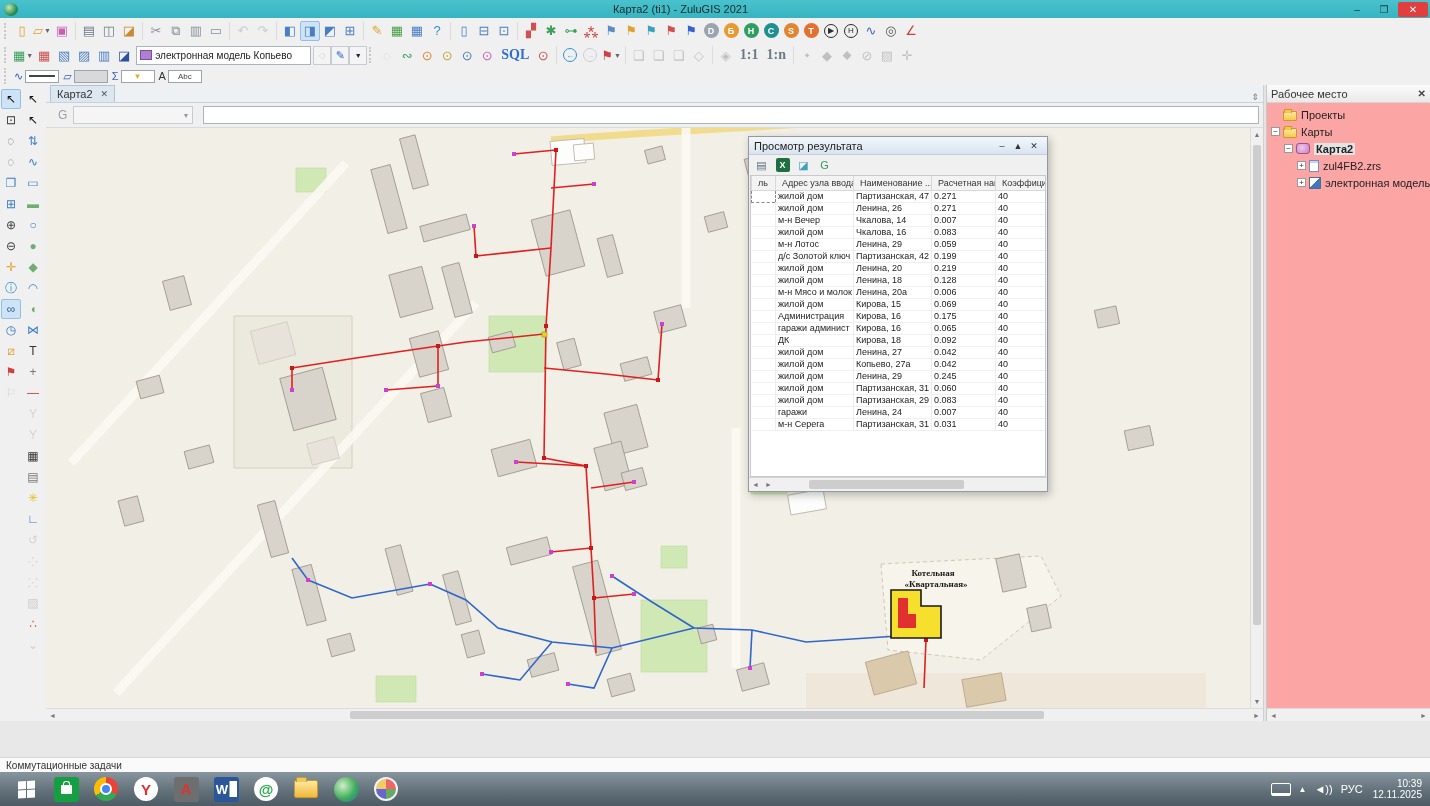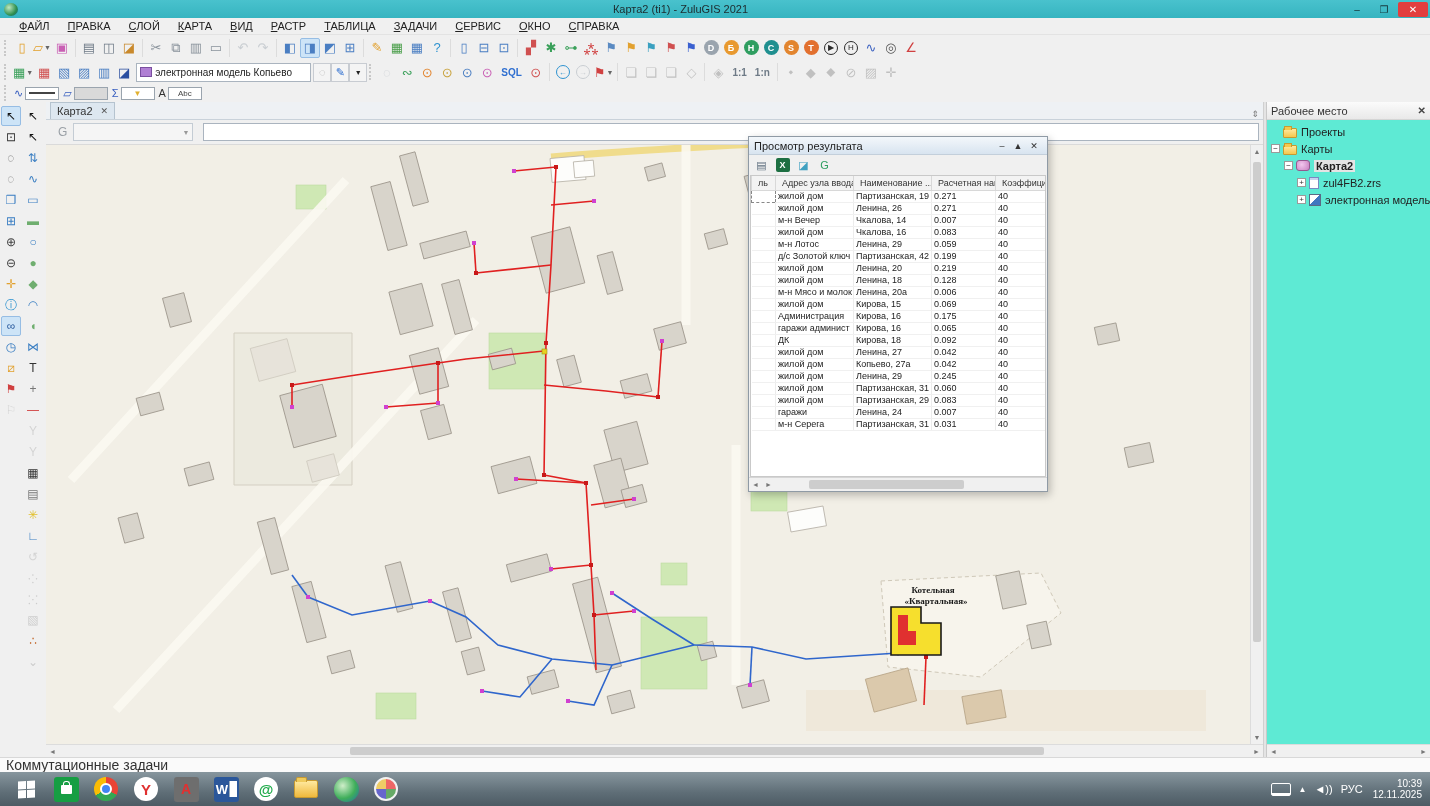--- a/index.html
+++ b/index.html
@@ -22,21 +22,21 @@
   .tbrow { background:#f0f0f0; display:flex; align-items:center; padding:1px 2px; flex:0 0 auto; }
   .tbrow1 { height:25px; } .tbrow2 { height:24px; } .tbrow3 { height:18px; }
   .grip { width:5px; height:16px; border-left:2px dotted #c8c8c8; margin:0 3px 0 2px; }
   .tb-sep { width:1px; height:18px; background:#dcdcdc; margin:0 3px; }
   .tb-btn { min-width:20px; height:20px; display:flex; align-items:center; justify-content:center; font-size:13px; border-radius:2px; border:1px solid transparent; cursor:default; }
   .tb-btn.act { background:#cde4f7; border-color:#96bde4; }
   .tb-btn.dis { opacity:.45; }
   .tb-btn .caret { font-size:7px; color:#666; margin-left:1px; }
   .tb-btn .badge { width:15px; height:15px; border-radius:50%; color:#fff; font-size:9px; font-weight:bold; display:flex; align-items:center; justify-content:center; }
   .tb-btn .ring { width:14px; height:14px; border:1.4px solid currentColor; border-radius:50%; font-size:8px; display:flex; align-items:center; justify-content:center; }
-  .tb-btn.wide { font-size:10px; font-weight:bold; padding:0 3px; }
+  .tb-btn.wide { font-size:14px; font-weight:bold; padding:0 3px;font-family:Liberation Serif, serif; }
   .combo { height:19px; background:#fff; border:1px solid #aab4bf; display:flex; align-items:center; width:175px; margin:0 2px; }
   .combo .c-ico { width:12px; height:10px; background:#b07fd4; border:1px solid #7a4fa0; margin:0 3px; }
   .combo .c-val { flex:1; font-size:10px; color:#222; white-space:nowrap; overflow:hidden; }
   .mini-btn { width:18px; height:19px; display:flex; align-items:center; justify-content:center; font-size:11px; border:1px solid #c8ccd2; background:#f4f4f4; }
   .style-btn { display:flex; align-items:center; margin:0 2px; height:16px; }
   .style-btn .sg { font-size:11px; margin-right:2px; }
   .style-btn .sbox { width:34px; height:13px; border:1px solid #9aa4ae; background:#fff; display:flex; align-items:center; justify-content:center; font-size:8px; color:#444; }
   .style-btn .sbox .ln { width:26px; height:2px; background:#444; }
   .style-btn .sbox.fill { background:#d9d9d9; }
 
@@ -69,21 +69,21 @@
   .vscroll .scr-arr { width:100%; }
   .hscroll .scr-arr.right { margin-left:auto; }
 
   .splitter { width:3px; background:#e4e4e4; border-left:1px solid #d0d0d0; }
 
   
   .rpanel { width:164px; background:#f4f4f4; display:flex; flex-direction:column; border-left:1px solid #c9c9c9; flex:0 0 auto; }
   .rpanel-hdr { height:18px; background:linear-gradient(#fbfbfb,#e9e9e9); border-bottom:1px solid #d5d5d5; display:flex; align-items:center; padding:0 4px; }
   .rpanel-hdr .ttl { flex:1; color:#333; }
   .rpanel-hdr .x { font-size:10px; color:#444; font-weight:bold; }
-  .tree { flex:1; background:#5eead4; padding:3px 0 0 4px; overflow:hidden; }
+  .tree { flex:1; background:#fca5a5; padding:3px 0 0 4px; overflow:hidden; }
   .tree-row { height:17px; display:flex; align-items:center; white-space:nowrap; }
   .exp { width:9px; height:9px; border:1px solid #9a9a9a; background:#fff; font-size:8px; line-height:7px; text-align:center; color:#333; margin-right:3px; flex:0 0 auto; }
   .exp.none { visibility:hidden; }
   .ti { margin-right:4px; flex:0 0 auto; position:relative; }
   .ti-folder { width:14px; height:10px; background:linear-gradient(#ffe9a0,#f5c84c); border:1px solid #c89a30; border-radius:1px; margin-top:2px; }
   .ti-folder::before { content:""; position:absolute; top:-3px; left:0; width:6px; height:3px; background:#f5c84c; border:1px solid #c89a30; border-bottom:none; border-radius:1px 1px 0 0; }
   .ti-map { width:14px; height:11px; background:radial-gradient(circle at 40% 40%,#f2c7ee,#c77fc0); border:1px solid #955890; border-radius:3px; }
   .ti-doc { width:10px; height:12px; background:#fff; border:1px solid #7a8ac2; box-shadow:inset 0 2px 0 #c7d3ef; }
   .ti-layer { width:12px; height:12px; background:linear-gradient(135deg,#ffffff 46%,#3f77c0 46%); border:1px solid #5a6a85; }
   .tree-label { font-size:11px; color:#222; overflow:hidden; text-overflow:clip; }
@@ -105,21 +105,21 @@
   .dlg-tab-scroll { margin-left:auto; font-size:8px; color:#666; padding-right:3px; }
   .dlg-body { flex:1; background:#fff; border:1px solid #c9c9c9; margin:0 1px; overflow:hidden; }
   table.res { border-collapse:collapse; width:100%; table-layout:fixed; font-size:9px; }
   table.res th { background:#f3f3f3; border:1px solid #d8d8d8; border-top:none; font-weight:normal; text-align:left; padding:0 6px; height:14px; color:#333; white-space:nowrap; overflow:hidden; }
   table.res td { border-right:1px solid #ececec; border-bottom:1px solid #f0f0f0; padding:0 2px; height:12px; color:#222; white-space:nowrap; overflow:hidden; }
   table.res td.marker { border:1px dashed #888; }
   .dlg-hscroll { height:14px; background:#f0f0f0; border-top:1px solid #d5d5d5; display:flex; align-items:center; position:relative; }
   .dlg-hscroll .hthumb { left:20%; width:52%; }
 
   
-  .dockstrip { height:15px; background:#fafafa; border-top:1px solid #d8d8d8; display:flex; align-items:center; padding-left:6px; font-size:14px; color:#333; flex:0 0 auto; }
+  .dockstrip { height:15px; background:#fafafa; border-top:1px solid #d8d8d8; display:flex; align-items:center; padding-left:6px; font-size:10px; color:#333; flex:0 0 auto;margin-top:36px; }
   .statusbar { height:18px; background:#f0f0f0; border-top:1px solid #dadada; display:flex; align-items:center; font-size:11px; color:#333; flex:0 0 auto; }
   .statusbar .st-ready { padding-left:6px; flex:1; }
   .st-cell { border-left:1px solid #d2d2d2; height:100%; display:flex; align-items:center; padding:0 10px; white-space:nowrap; }
   .st-cell .lb { color:#555; margin-right:4px; }
   .st-grip { width:14px; color:#b0b0b0; font-size:9px; }
 
   
   .taskbar { height:34px; background:linear-gradient(#87969e,#5f6e77 60%,#4d5b64); display:flex; align-items:center; padding-left:6px; flex:0 0 auto; }
   .tk-item { width:40px; height:34px; display:flex; align-items:center; justify-content:center; }
   .tk-start { display:grid; grid-template-columns:8px 8px; grid-template-rows:8px 8px; gap:1px; transform:skewY(-4deg); }
@@ -152,33 +152,20 @@
 <div class="app">
 
   <div class="titlebar">
     <span class="t-ico"></span>
     <span class="t-title">Карта2 (ti1) - ZuluGIS 2021</span>
     <span class="winbtn">–</span>
     <span class="winbtn">❐</span>
     <span class="winbtn close">✕</span>
   </div>
 
-  <div class="menubar">
-      <span class="menu-item">ФАЙЛ</span>
-      <span class="menu-item">ПРАВКА</span>
-      <span class="menu-item">СЛОЙ</span>
-      <span class="menu-item">КАРТА</span>
-      <span class="menu-item">ВИД</span>
-      <span class="menu-item">РАСТР</span>
-      <span class="menu-item">ТАБЛИЦА</span>
-      <span class="menu-item">ЗАДАЧИ</span>
-      <span class="menu-item">СЕРВИС</span>
-      <span class="menu-item">ОКНО</span>
-      <span class="menu-item">СПРАВКА</span>
-    </div>
 
   <div class="tbrow tbrow1">
       <span class="grip"></span>
       <span class="tb-btn">
         <span style="color: rgb(226, 160, 44);">▯</span>
       </span>
       <span class="tb-btn">
         <span style="color: rgb(226, 160, 44);">▱</span>
         <span class="caret">▼</span>
       </span>
@@ -787,21 +774,21 @@
               <th style="width: 78px;">Адрес узла ввода</th>
               <th style="width: 78px;">Наименование ...</th>
               <th style="width: 64px;">Расчетная нагр...</th>
               <th style="width: 52px;">Коэффициент т</th>
             </tr>
           </thead>
         <tbody id="res-body">
             <tr>
               <td class="marker"></td>
               <td>жилой дом</td>
-              <td>Партизанская, 19</td>
+              <td>Партизанская, 47</td>
               <td>0.271</td>
               <td>40</td>
             </tr>
             <tr>
               <td></td>
               <td>жилой дом</td>
               <td>Ленина, 26</td>
               <td>0.271</td>
               <td>40</td>
             </tr>

